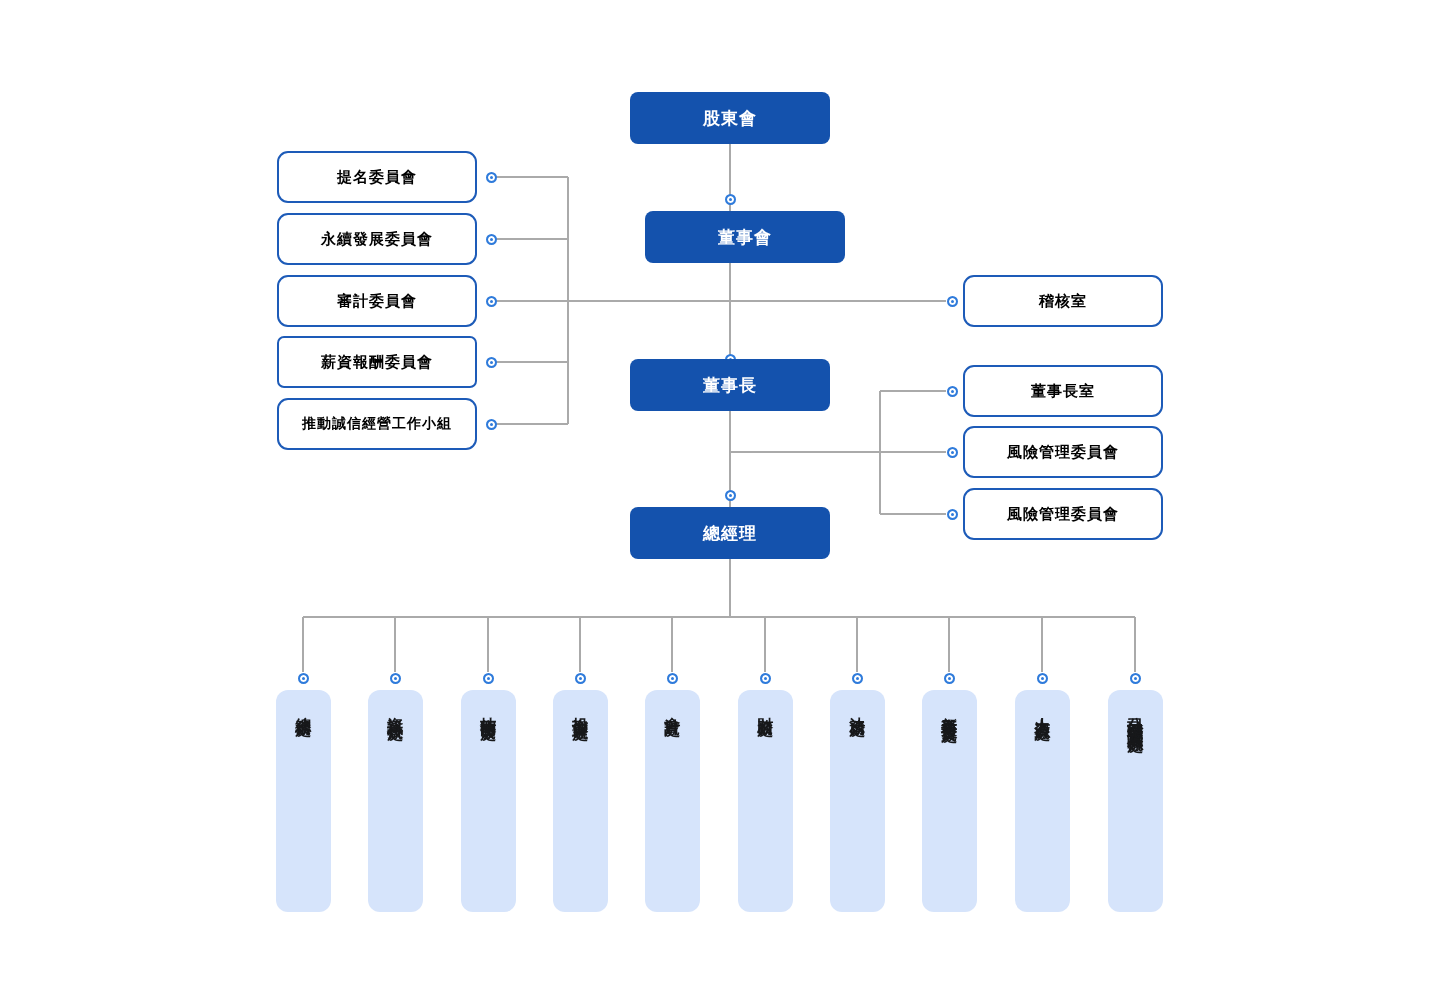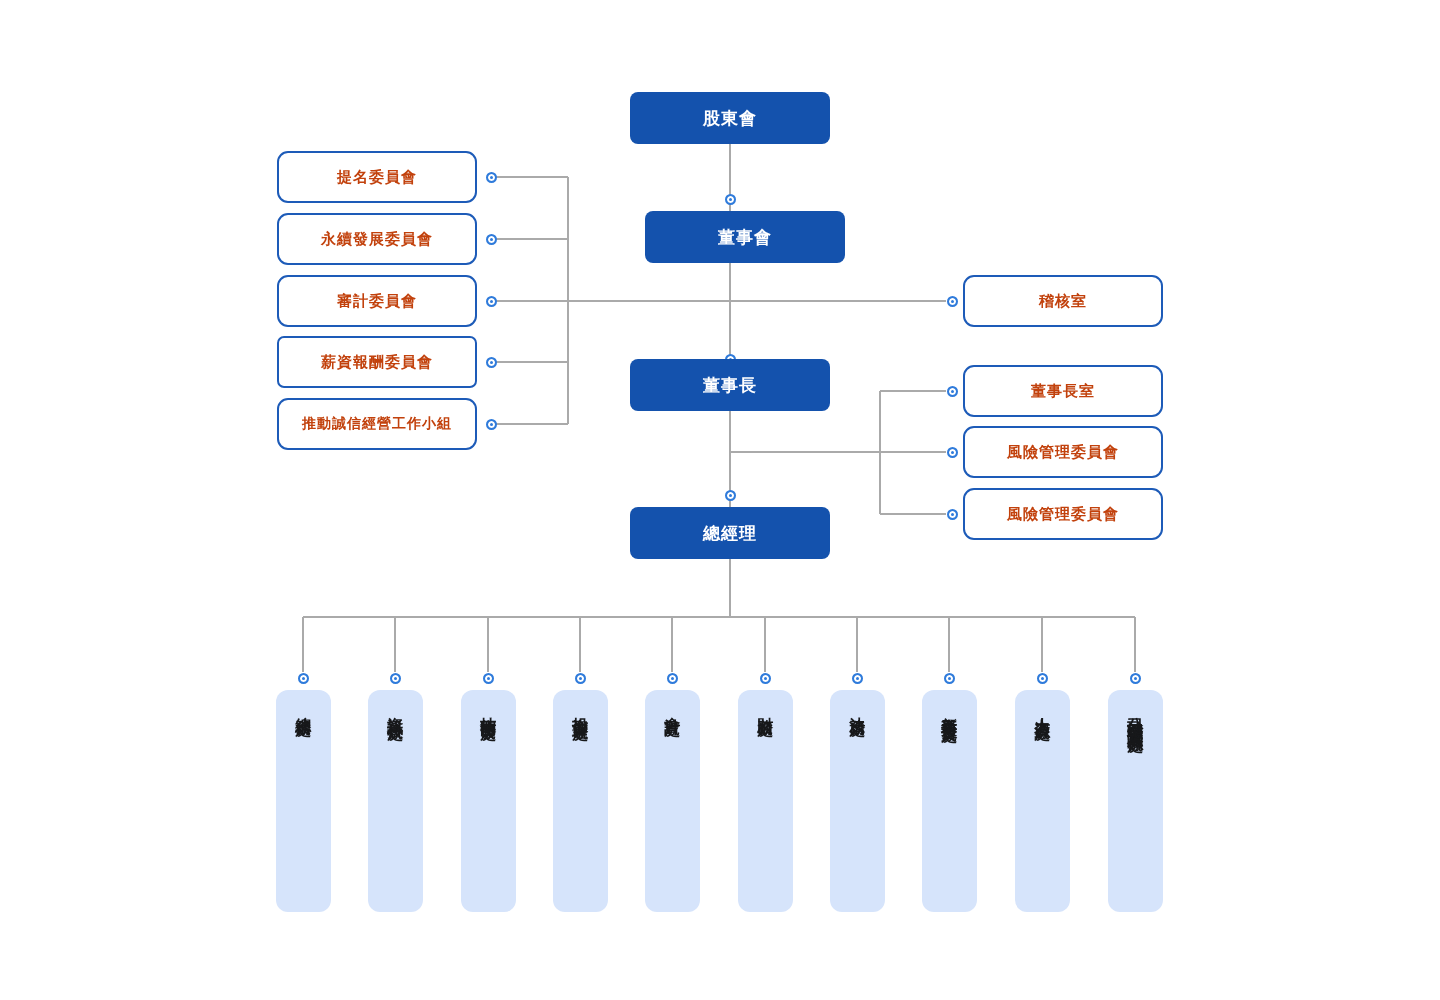--- a/index.html
+++ b/index.html
@@ -49,21 +49,21 @@
     font-weight: bold;
     width: 200px;
     height: 52px;
     border-radius: 8px;
   }
 
   
   .node.outlined {
     background: #ffffff;
     border: 2px solid #1D5BB8;
-    color: #c2410c;
+    color: #000000;
     font-size: 15px;
     font-weight: bold;
     width: 200px;
     height: 52px;
     border-radius: 11px;
   }
 
   
   .node.dept {
     background: #D6E4FB;

